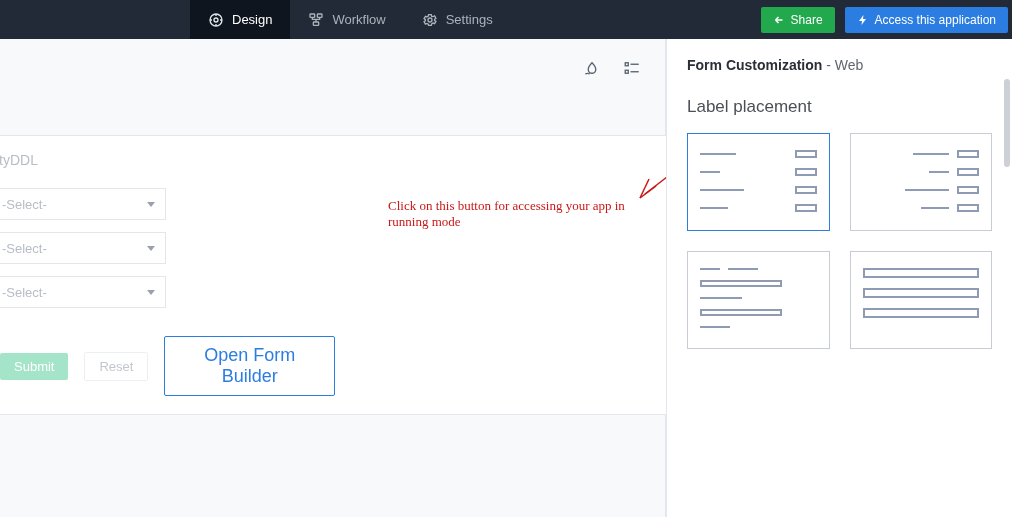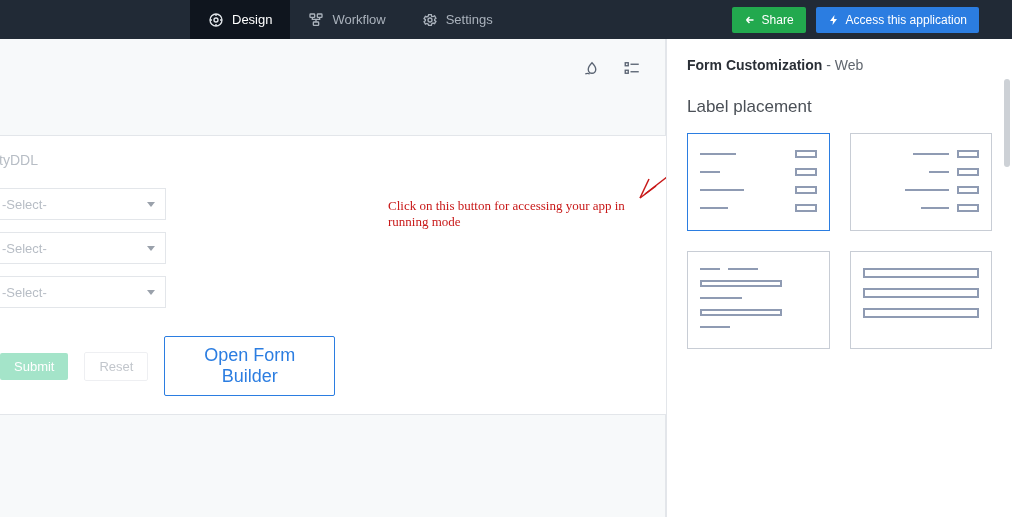--- a/index.html
+++ b/index.html
@@ -2,21 +2,21 @@
 <html><head>
 <meta charset="utf-8">
 <style>
   * { box-sizing: border-box; margin: 0; padding: 0; }
   html, body { width: 1012px; height: 517px; font-family: -apple-system, BlinkMacSystemFont, "Segoe UI", Arial, sans-serif; overflow: hidden; background: #fff; }
   .topbar { height: 39px; background: #212a36; display: flex; align-items: stretch; color: #aab2bc; font-size: 13px; }
   .tabs { display: flex; margin-left: 190px; }
   .tab { display: flex; align-items: center; gap: 8px; padding: 0 18px; cursor: pointer; color: #aab2bc; }
   .tab.active { background: #0f151e; color: #fff; }
   .tab .icon { width: 16px; height: 16px; display: inline-flex; align-items: center; justify-content: center; }
-  .right-btns { margin-left: auto; display: flex; align-items: center; gap: 10px; padding-right: 33px; }
+  .right-btns { margin-left: auto; display: flex; align-items: center; gap: 10px; padding-right: 4px; }
   .btn { display: inline-flex; align-items: center; gap: 6px; height: 26px; padding: 0 12px; border-radius: 2px; font-size: 12px; color: #fff; cursor: pointer; }
   .btn.share { background: #22a94e; }
   .btn.access { background: #2b7de1; }
   .main { display: flex; height: calc(517px - 39px); }
   .canvas { flex: 1 1 auto; position: relative; background: #f7f9fa; border-right: 1px solid #e3e6ea; }
   .canvas-toolbar { height: 58px; display: flex; justify-content: flex-end; align-items: center; gap: 22px; padding-right: 24px; border-bottom: 0px solid transparent; }
   .tbicon { width: 18px; height: 18px; color: #5a6472; cursor: pointer; }
   .form-card { position: absolute; left: 0; top: 96px; width: 680px; background: #fff; border: 1px solid #e3e6ea; border-left: none; border-radius: 0 2px 2px 0; padding: 16px 14px 18px 0; }
   .form-card .top-label { color: #b7bdc5; font-size: 14px; margin-left: -4px; margin-bottom: 20px;}
   .select-row { width: 166px; height: 32px; border: 1px solid #e3e6ea; border-left: none; margin-bottom: 12px; display: flex; align-items: center; justify-content: space-between; padding: 0 10px 0 2px; font-size: 13px; color: #b7bdc5; cursor: pointer; }

